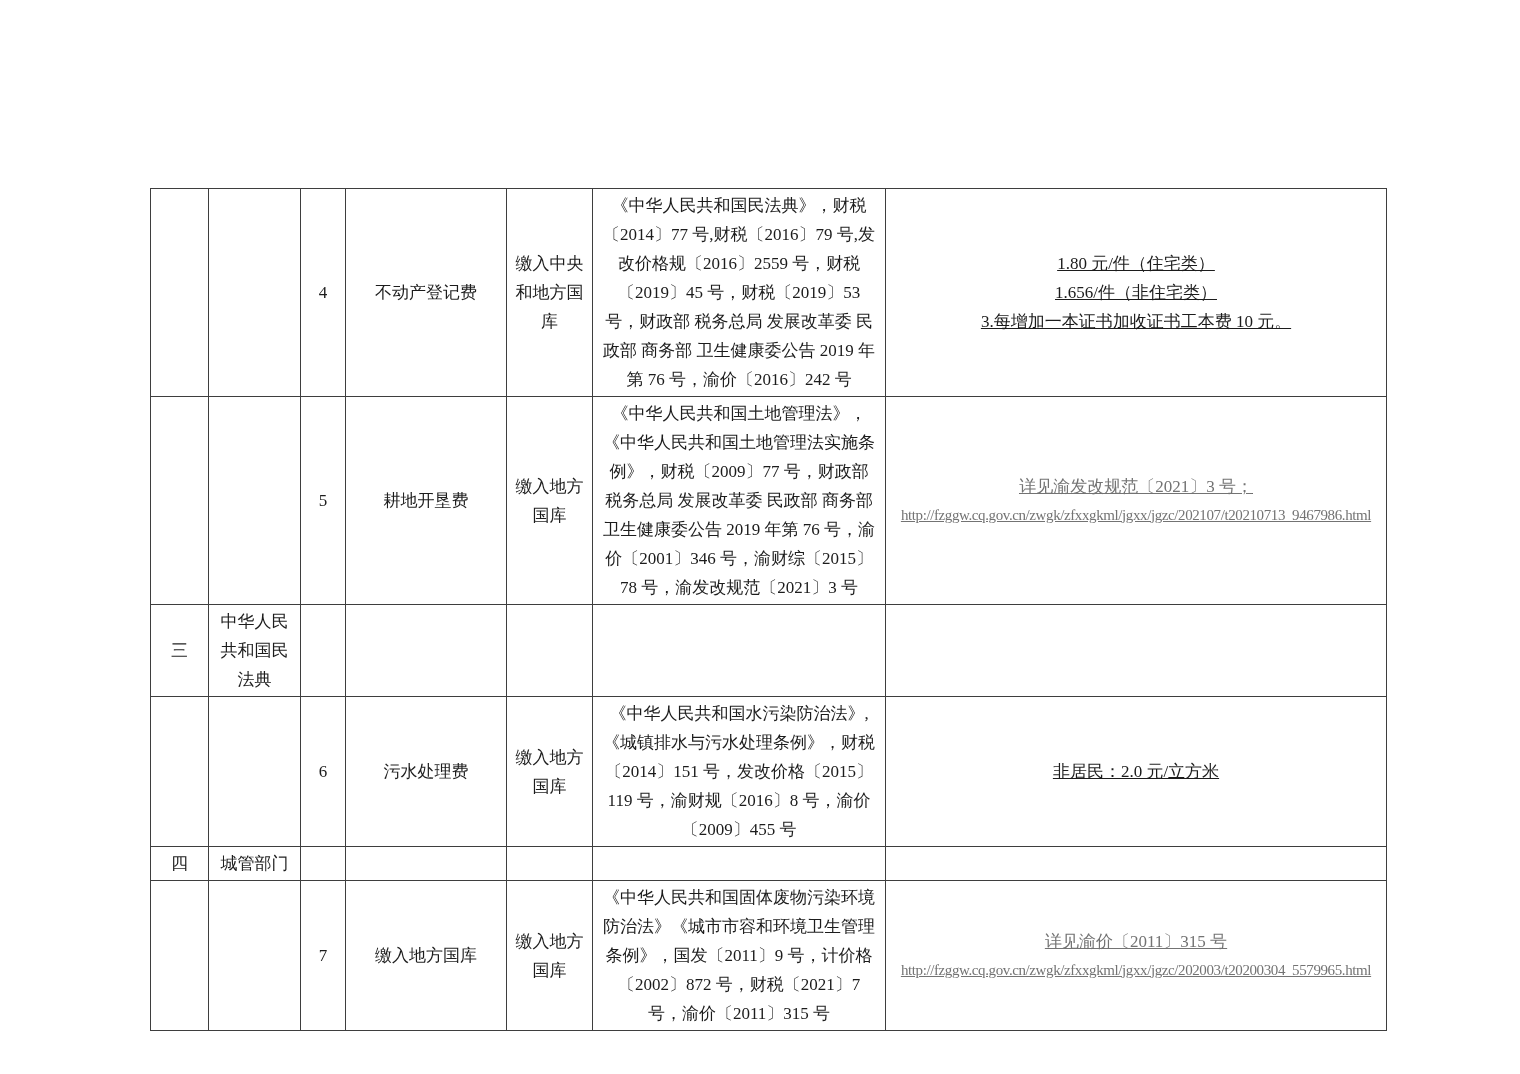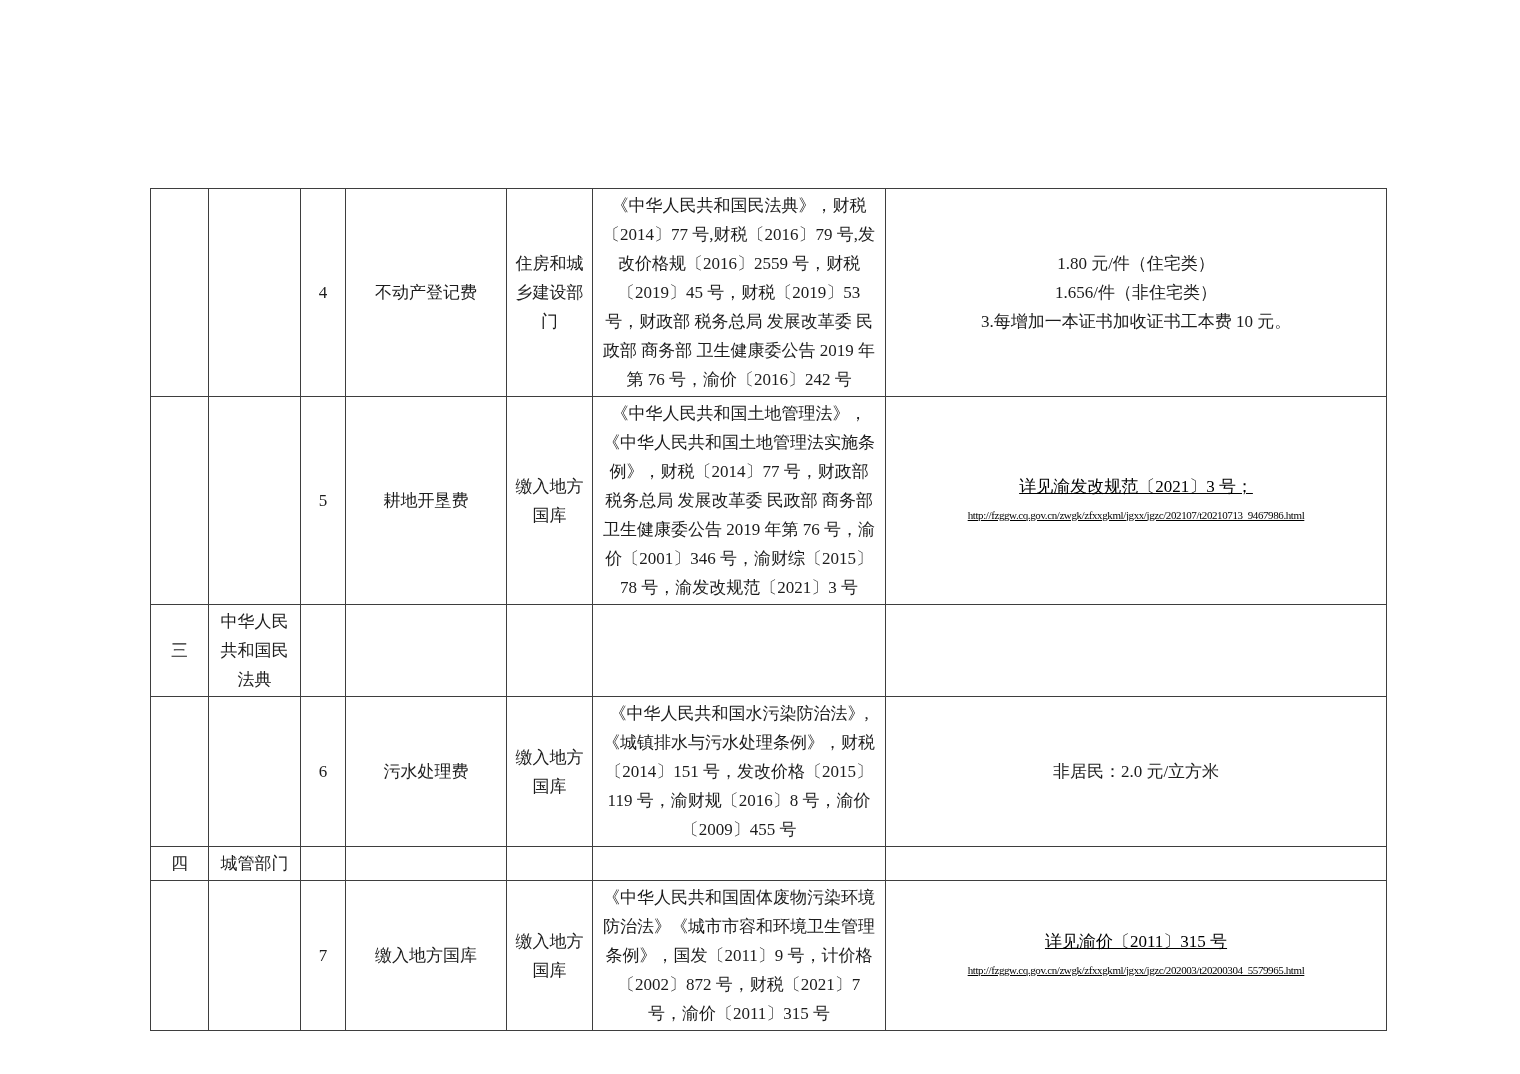--- a/index.html
+++ b/index.html
@@ -28,34 +28,34 @@
     vertical-align: middle;
     text-align: center;
     font-size: 17px;
     line-height: 29px;
     padding: 2px 6px;
     overflow: hidden;
     word-break: break-word;
     margin-top: 24px;
   }
   td.c-basis { padding: 4px 9px; }
-  td.c-std   { padding: 4px 10px; }
+  td.c-std   { padding: 4px 10px; text-decoration: underline; }
   tr.h-r4  { height: 170px; }
   tr.h-r5  { height: 170px; }
   tr.h-s3  { height: 85px; }
   tr.h-r6  { height: 118px; }
   tr.h-s4  { height: 34px; }
   tr.h-r7  { height: 117px; }
   .doc-link {
-    color: #000000;
+    color: #737373;
     text-decoration: underline;
     cursor: pointer;
   }
   .url-line {
-    font-size: 11px;
+    font-size: 15px;
     letter-spacing: -0.4px;
     white-space: nowrap;
     text-align: center;
   }
 </style>
 </head>
 <body>
 
 <div class="page">
   <table class="fee-table">
@@ -68,36 +68,36 @@
       <col style="width:293px">
       <col style="width:501px">
     </colgroup>
 
     <tbody>
         <tr class="h-r4">
       <td class="c-seq"></td>
       <td class="c-dept"></td>
       <td class="c-num">4</td>
       <td class="c-fee">不动产登记费</td>
-      <td class="c-trea">住房和城乡建设部门</td>
+      <td class="c-trea">缴入中央和地方国库</td>
       <td class="c-basis">《中华人民共和国民法典》，财税〔2014〕77 号,财税〔2016〕79 号,发改价格规〔2016〕2559 号，财税〔2019〕45 号，财税〔2019〕53 号，财政部 税务总局 发展改革委 民政部 商务部 卫生健康委公告 2019 年第 76 号，渝价〔2016〕242 号</td>
       <td class="c-std">
         <div>1.80 元/件（住宅类）</div>
         <div>1.656/件（非住宅类）</div>
         <div>3.每增加一本证书加收证书工本费 10 元。</div>
       </td>
     </tr>
 
     <tr class="h-r5">
       <td class="c-seq"></td>
       <td class="c-dept"></td>
       <td class="c-num">5</td>
       <td class="c-fee">耕地开垦费</td>
       <td class="c-trea">缴入地方国库</td>
-      <td class="c-basis">《中华人民共和国土地管理法》，《中华人民共和国土地管理法实施条例》，财税〔2014〕77 号，财政部 税务总局 发展改革委 民政部 商务部 卫生健康委公告 2019 年第 76 号，渝价〔2001〕346 号，渝财综〔2015〕78 号，渝发改规范〔2021〕3 号</td>
+      <td class="c-basis">《中华人民共和国土地管理法》，《中华人民共和国土地管理法实施条例》，财税〔2009〕77 号，财政部 税务总局 发展改革委 民政部 商务部 卫生健康委公告 2019 年第 76 号，渝价〔2001〕346 号，渝财综〔2015〕78 号，渝发改规范〔2021〕3 号</td>
       <td class="c-std">
         <div>
           <a class="doc-link">详见渝发改规范〔2021〕3 号；</a>
         </div>
         <div class="url-line">
           <a class="doc-link">http://fzggw.cq.gov.cn/zwgk/zfxxgkml/jgxx/jgzc/202107/t20210713_9467986.html</a>
         </div>
       </td>
     </tr>
 

